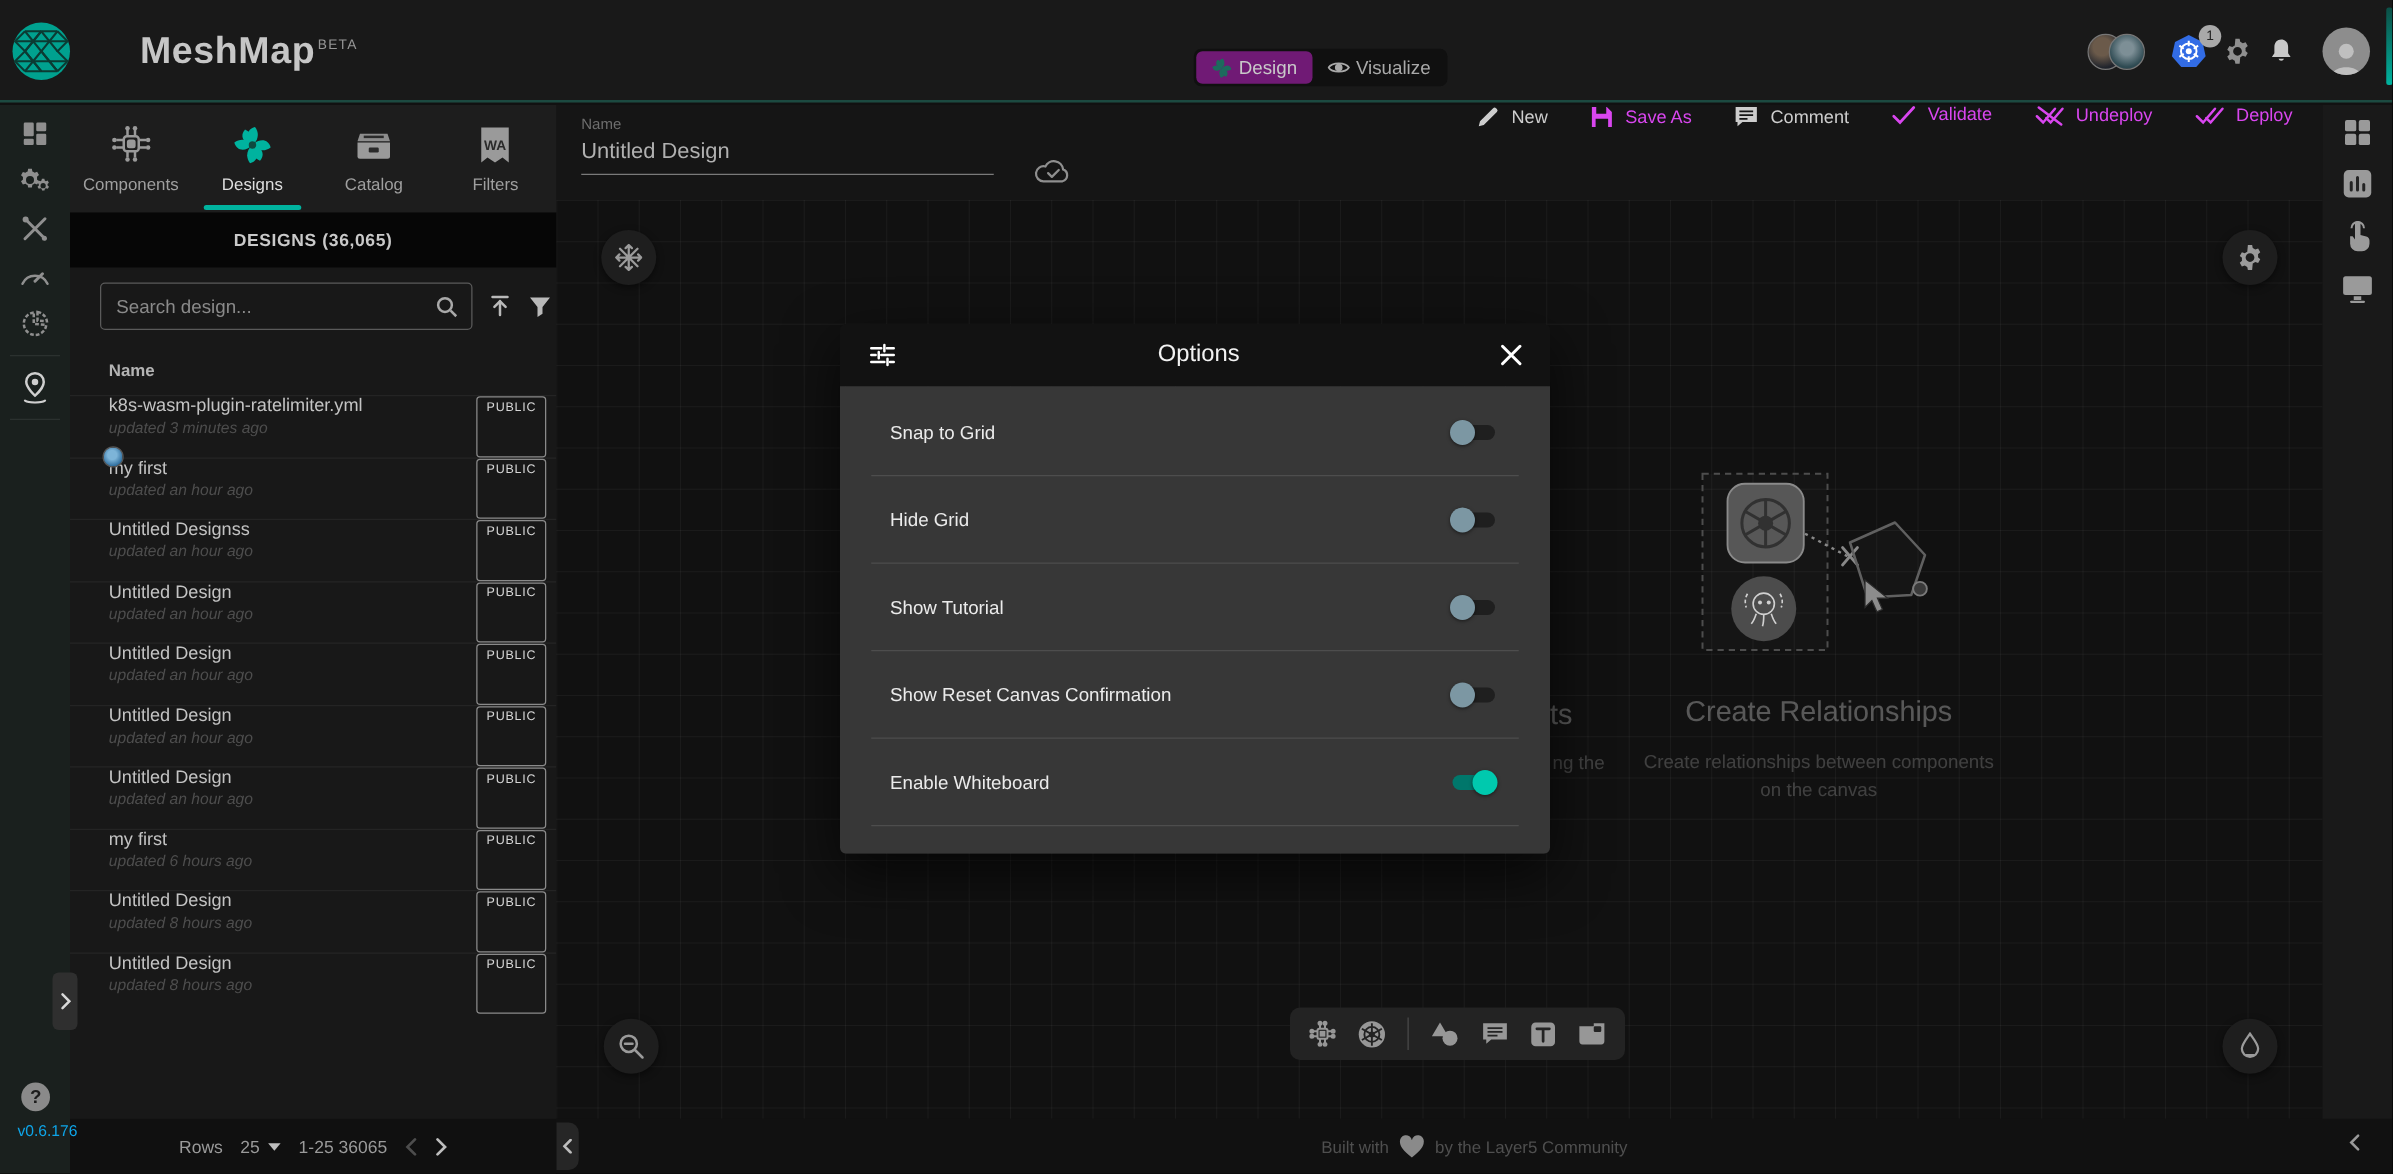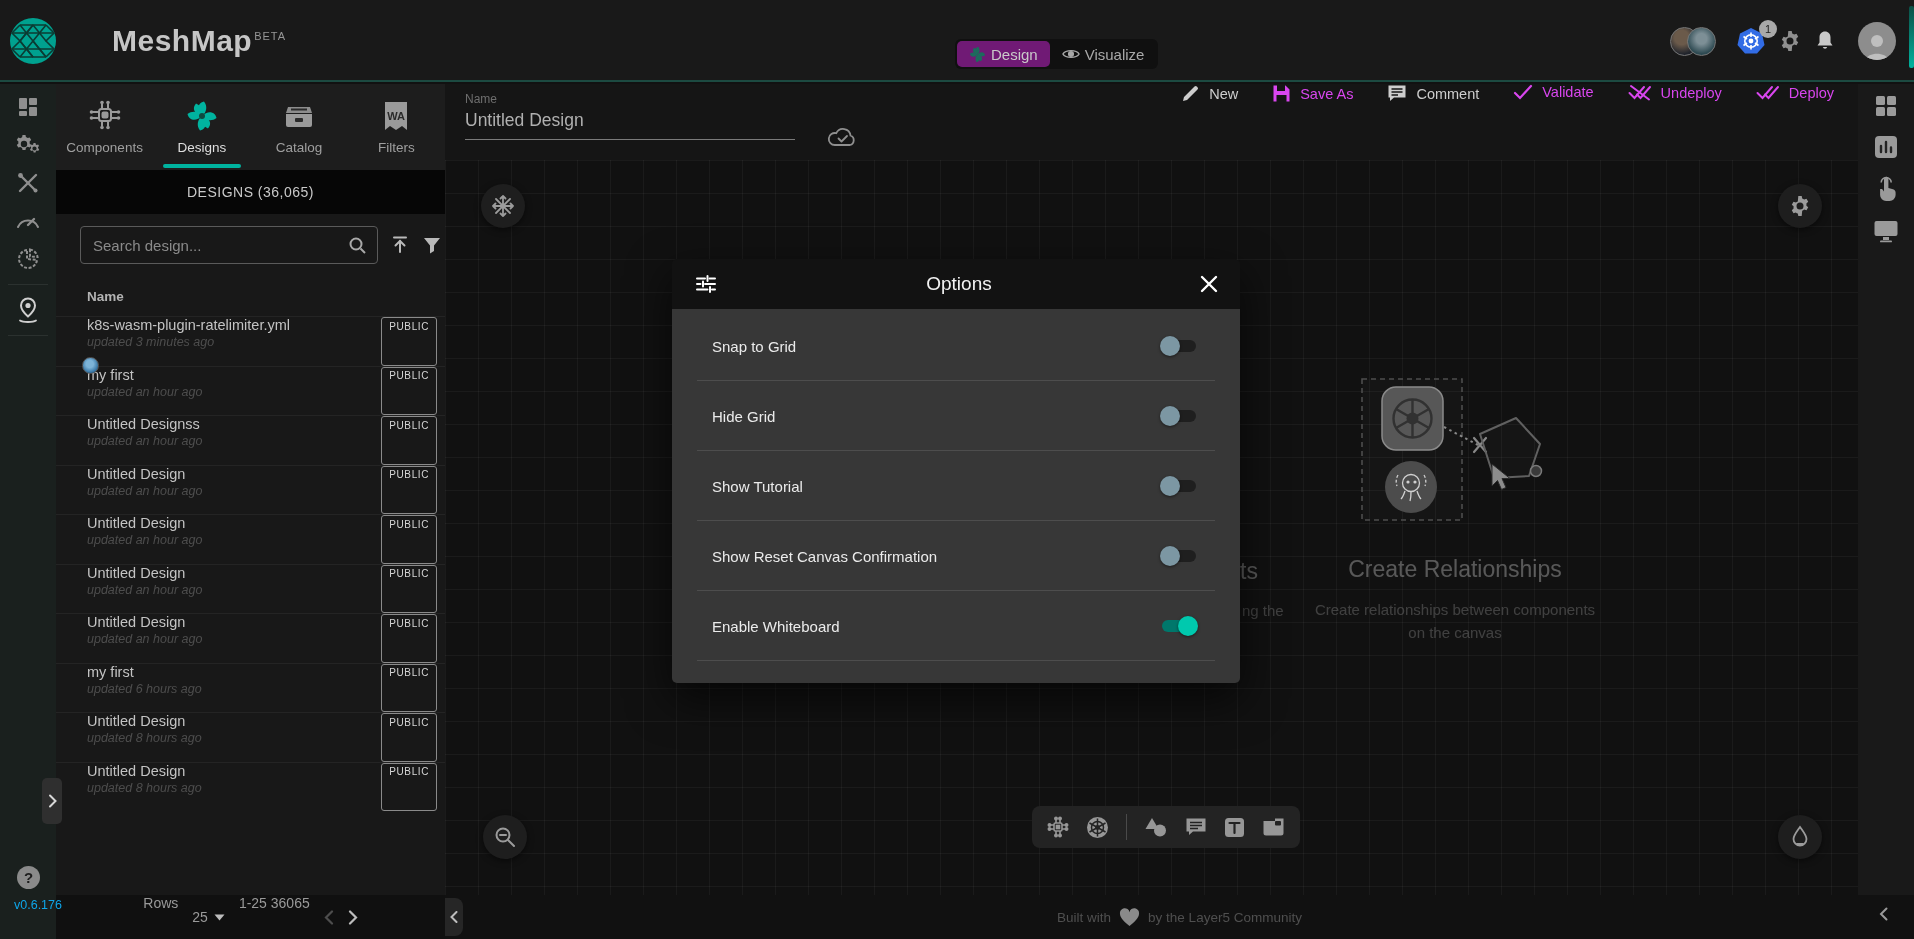--- a/index.html
+++ b/index.html
@@ -32,35 +32,35 @@
   .rail-expander{position:absolute;left:42px;top:694px;width:20px;height:46px;background:#2f2f2f;border-radius:5px;display:flex;align-items:center;justify-content:center;color:#d8d8d8;z-index:40;}
   .rail-help{position:absolute;left:17px;top:782px;width:23px;height:23px;border-radius:50%;background:#8a8a8a;color:#1c1c1c;font-weight:bold;font-size:15px;display:flex;align-items:center;justify-content:center;}
   .rail-version{position:absolute;left:0;top:814px;width:56px;text-align:center;font-size:12.5px;color:#0ea5e9;padding-left:14px;}
 
   
   .left-panel{position:absolute;left:56px;top:84px;width:389px;height:855px;background:#181818;z-index:10;display:flex;flex-direction:column;}
   .panel-tabs{height:86px;background:#1d1d1d;display:flex;}
   .ptab{flex:1;display:flex;flex-direction:column;align-items:center;justify-content:center;gap:7px;position:relative;color:#9f9f9f;font-size:13.5px;cursor:pointer;}
   .ptab.active{color:#dedede;}
   .ptab.active::after{content:'';position:absolute;bottom:2px;left:10px;right:10px;height:4px;border-radius:2px;background:var(--accent,#00B39F);}
-  .section-band{height:44px;background:#060606;display:flex;align-items:center;justify-content:center;font-size:14px;letter-spacing:.5px;color:#c9c9c9;}
+  .section-band{height:44px;background:#060606;display:flex;align-items:center;justify-content:center;font-size:14px;letter-spacing:.5px;color:#c9c9c9;font-weight:bold;}
   .search-row{height:62px;display:flex;align-items:center;padding-left:24px;gap:12px;}
   .search-box{width:298px;height:38px;border:1px solid #5a5a5a;border-radius:4px;display:flex;align-items:center;padding:0 10px;}
   .search-box input{flex:1;background:transparent;border:none;outline:none;color:#bdbdbd;font-size:15px;font-family:"Liberation Sans",sans-serif;}
   .search-box input::placeholder{color:#8a8a8a;}
   .search-side-icon{color:#b9b9b9;display:flex;}
   .col-header{height:40px;display:flex;align-items:center;padding-left:31px;font-size:13.5px;font-weight:bold;color:#b3b3b3;}
   .list{flex:0 0 auto;}
   .list-row{height:49.5px;border-top:1px solid rgba(255,255,255,.055);display:flex;padding:0 8px 0 31px;position:relative;cursor:pointer;}
   .row-text{flex:1;min-width:0;}
   .row-name{font-size:14.5px;color:#c3c3c3;white-space:nowrap;overflow:hidden;}
   .row-updated{font-size:12.5px;font-style:italic;color:#4d4d4d;margin-top:2px;}
   .badge{border:1px solid #8a8a8a;border-radius:3px;color:#d6d6d6;font-size:10px;letter-spacing:.6px;padding:2.5px 7px;}
   .collab-dot{position:absolute;left:26px;bottom:-8px;width:17px;height:17px;border-radius:50%;background:radial-gradient(circle at 45% 40%,#7db4d8 0 30%,#2a6a9b 75%);border:1px solid #555;z-index:2;}
-  .panel-pagination{position:absolute;bottom:0;left:0;width:100%;height:44px;background:#101010;display:flex;justify-content:center;gap:14px;color:#9a9a9a;font-size:14px;}
+  .panel-pagination{position:absolute;bottom:0;left:0;width:100%;height:44px;background:#101010;display:flex;align-items:center;justify-content:center;gap:14px;color:#9a9a9a;font-size:14px;}
   .rows-select{display:flex;align-items:center;gap:6px;cursor:pointer;}
   .pg-chevron{display:flex;align-items:center;color:#bdbdbd;cursor:pointer;}
   .pg-chevron.disabled{color:#4d4d4d;}
 
   
   .main{position:absolute;left:445px;top:84px;width:1413px;height:811px;background:#141414;}
   .canvas-toolbar{position:relative;height:76px;background:#151515;}
   .name-group{position:absolute;left:20px;top:8px;width:350px;}
   .name-label{font-size:12px;color:#6e6e6e;}
   .name-input{width:330px;background:transparent;border:none;border-bottom:1px solid #7a7a7a;outline:none;color:#b0b0b0;font-size:17.5px;padding:4px 0 8px 0;font-family:"Liberation Sans",sans-serif;}

